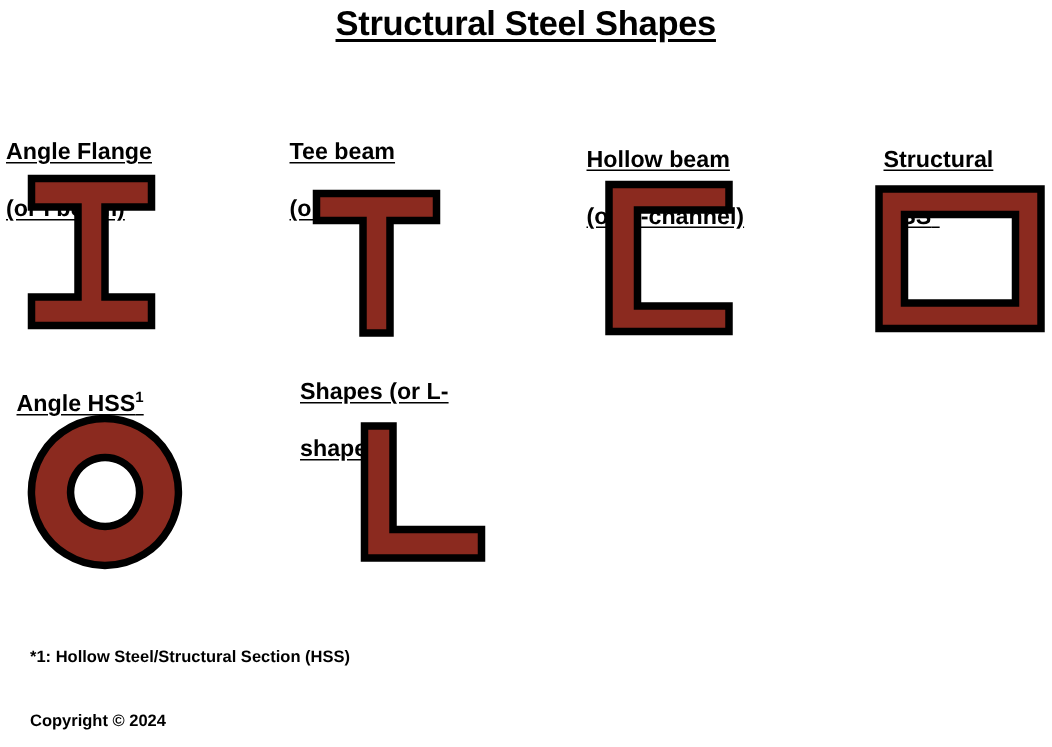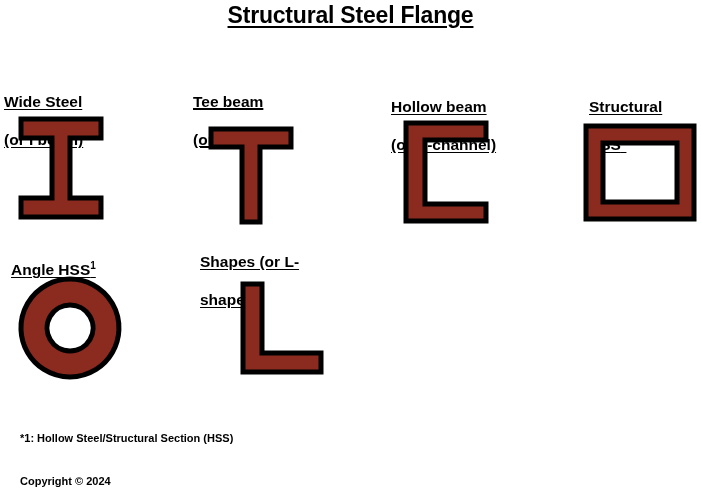--- a/index.html
+++ b/index.html
@@ -65,28 +65,28 @@
     white-space: pre-line;
   }
   #footnote-hss { top: 432px; }
   #copyright   { top: 461px; }
 </style>
 </head>
 <body>
 
 <div class="page">
 
-  <div id="title"><span class="u">Structural Steel Flange</span></div>
+  <div id="title"><span class="u">Structural Steel Shapes</span></div>
 
   <div class="label" style="left:4px; top:73px;">
-    <div><span class="u">Wide Steel </span></div>
+    <div><span class="u">Angle Flange </span></div>
     <div><span class="u">(or I beam)</span></div>
   </div>
 
-  <div class="label" style="left:193px; top:73px;text-decoration:underline;">
+  <div class="label" style="left:193px; top:73px;">
     <div><span class="u">Tee beam</span></div>
     <div><span class="u">(or T-beam)</span></div>
   </div>
 
   <div class="label" style="left:391px; top:78px;">
     <div><span class="u">Hollow beam</span></div>
     <div><span class="u">(or C-channel)</span></div>
   </div>
 
   <div class="label" style="left:589px; top:78px;">

